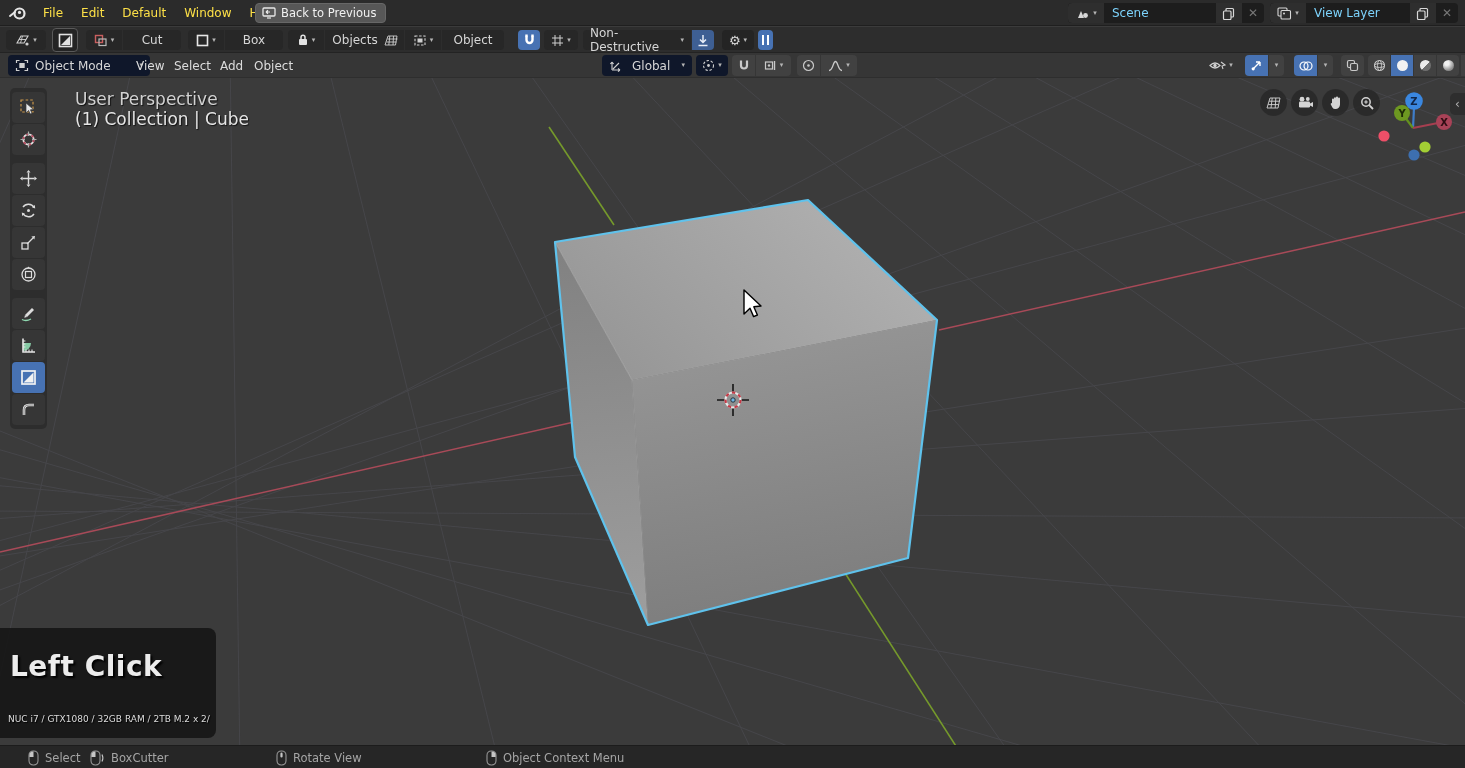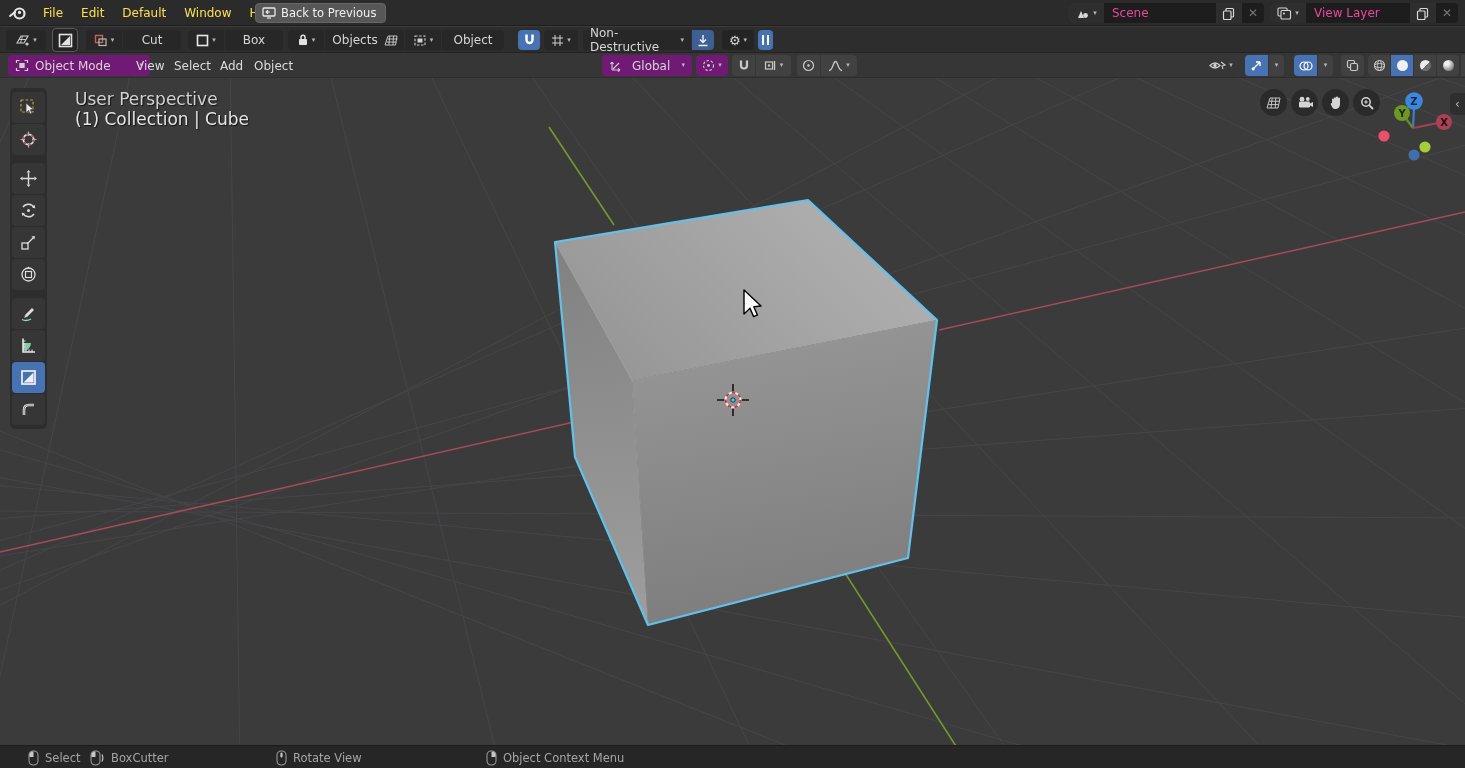--- a/index.html
+++ b/index.html
@@ -11,38 +11,38 @@
   .chev { font-size:7px; color:#b5b5b5; margin-left:3px; line-height:1; }
   svg { display:block; }
 
   
   #topbar { left:0; top:0; width:1465px; height:26px; background:#2b2b2b; border-bottom:1px solid #1f1f1f; }
   .menu-item { padding:0 9px; height:26px; display:flex; align-items:center; color:#fde047; font-size:12px; }
   #back-btn { left:255px; top:3px; height:20px; background:#575757; border:1px solid #676767; border-radius:4px;
     display:flex; align-items:center; padding:0 9px 0 6px; color:#f2f2f2; font-size:11.5px; gap:5px; }
   .id-widget { top:3px; height:20px; background:#1d1d1d; border-radius:4px; display:flex; align-items:center; overflow:hidden; }
   .id-seg { height:20px; display:flex; align-items:center; justify-content:center; background:#2e2e2e; }
-  .id-val { color:#ec4899; font-size:12px; padding:0 8px; flex:1; }
+  .id-val { color:#7dd3fc; font-size:12px; padding:0 8px; flex:1; }
   .id-x { color:#777; font-size:12px; padding:0 6px; }
 
   
   #toolheader { left:0; top:27px; width:1465px; height:26px; background:#2d2d2d; border-bottom:1px solid #232323; }
   .r2w { position:absolute; top:3px; height:20px; background:#272727; border-radius:4px; display:flex; align-items:center; justify-content:center; }
   .grp { position:absolute; top:3px; height:20px; display:flex; gap:1px; }
   .grp > div { background:#272727; height:20px; display:flex; align-items:center; justify-content:center; }
   .grp > div:first-child { border-radius:4px 0 0 4px; }
   .grp > div:last-child { border-radius:0 4px 4px 0; }
   .grp .lbl { color:#d6d6d6; font-size:12px; }
   .blue { background:#4772b3 !important; }
 
   
   #viewport { left:0; top:53px; width:1465px; height:692px; background:#3b3b3b; overflow:hidden; }
   #vp-header { left:0; top:0; width:1465px; height:25px; background:rgba(54,54,54,0.97); border-bottom:1px solid #2e2e2e; }
   .vh-menu { position:absolute; top:0; height:25px; display:flex; align-items:center; color:#dcdcdc; font-size:12px; }
-  .vhw { position:absolute; top:2px; height:21px; background:#701a75; border-radius:4px; display:flex; align-items:center; }
+  .vhw { position:absolute; top:2px; height:21px; background:#0f172a; border-radius:4px; display:flex; align-items:center; }
   .vhb { position:absolute; top:2px; height:21px; background:#414141; display:flex; align-items:center; justify-content:center; }
   .overlay-txt { color:#d2d2d2; font-size:17px; text-shadow:1px 1px 1px rgba(0,0,0,.7); white-space:nowrap; }
 
   
   #toolbar { left:10px; top:35px; width:37px; background:rgba(44,44,44,.92); border-radius:5px; padding:3px 2px; }
   .tool-btn { width:33px; height:31px; margin:1px 0; background:#363636; border-radius:4px;
     display:flex; align-items:center; justify-content:center; }
   .tool-btn.active { background:#4772b3; }
   .tool-gap { height:6px; }
 
@@ -558,20 +558,24 @@
     <circle cx="49" cy="59" r="5.6" fill="#a3cf34"></circle>
     <circle cx="38" cy="67" r="5.6" fill="#3d6faf"></circle>
   </svg>
 
   <div id="sidebar-toggle" class="abs">‹</div>
 
   <svg class="abs" style="left:741px; top:235px;" width="24" height="32" viewBox="0 0 24 32">
     <path d="M3,2 L3,26 L9,20.2 L12.6,28.6 L16.4,27 L12.8,18.8 L20,18 Z" fill="#ffffff" stroke="#000000" stroke-width="1.4" stroke-linejoin="round"></path>
   </svg>
 
+  <div id="hud" class="abs">
+    <div id="hud-title">Left Click</div>
+    <div id="hud-specs">NUC i7 / GTX1080 / 32GB RAM / 2TB M.2 x 2/</div>
+  </div>
 </div>
 
 <div id="statusbar" class="abs">
   <div class="hint" style="left:28px;">
     <svg width="11" height="16" viewBox="0 0 11 16">
       <rect x="1" y="1" width="9" height="14" rx="4.2" fill="none" stroke="#969696" stroke-width="1.1"></rect>
       <path d="M5.5,1.4 H5 A3.6,3.6 0 0 0 1.4,5 V7 H5.5 Z" fill="#c6c6c6"></path>
     </svg>
     <span>Select</span>
   </div>

